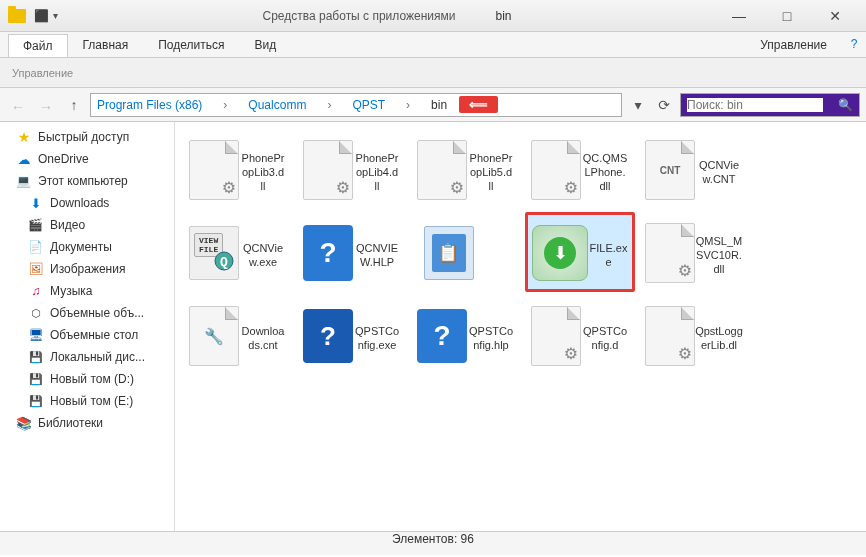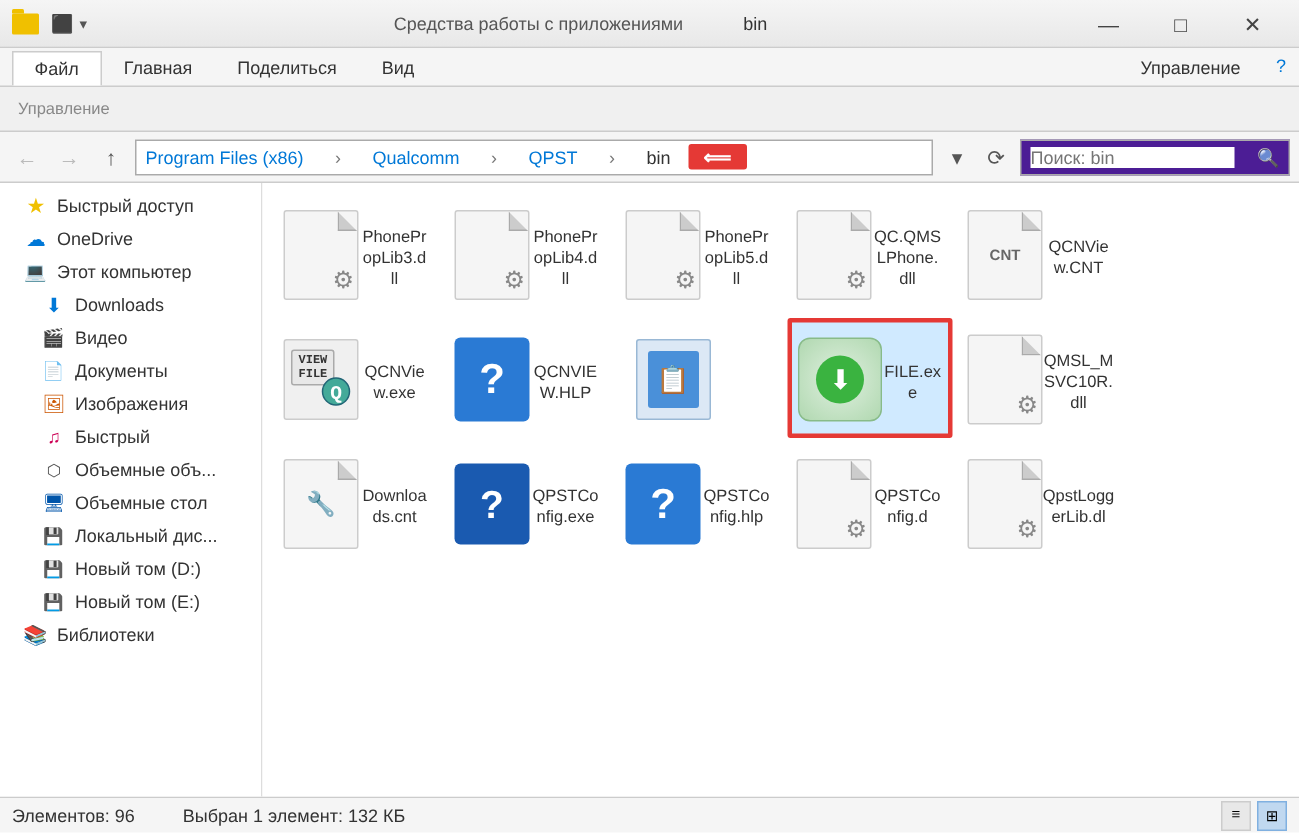--- a/index.html
+++ b/index.html
@@ -224,20 +224,21 @@
     .status-bar {
       height: 24px;
       background: #f5f5f5;
       border-top: 1px solid #ccc;
       display: flex;
       align-items: center;
       padding: 0 8px;
       font-size: 12px;
       color: #333;
       gap: 32px;
+      flex-direction: column;
     }
     .status-bar-right {
       margin-left: auto;
       display: flex; gap: 4px;
     }
     .view-btn {
       width: 20px; height: 20px;
       border: 1px solid #ccc;
       background: #e8e8e8;
       cursor: pointer;
@@ -396,21 +397,21 @@
     <div class="sidebar-item" style="padding-left:28px;">
       <div class="sidebar-icon icon-docs">📄</div>
       <span>Документы</span>
     </div>
     <div class="sidebar-item" style="padding-left:28px;">
       <div class="sidebar-icon icon-images">🖼</div>
       <span>Изображения</span>
     </div>
     <div class="sidebar-item" style="padding-left:28px;">
       <div class="sidebar-icon icon-music">♫</div>
-      <span>Быстрый</span>
+      <span>Музыка</span>
     </div>
     <div class="sidebar-item" style="padding-left:28px;">
       <div class="sidebar-icon icon-objects">⬡</div>
       <span>Объемные объ...</span>
     </div>
     <div class="sidebar-item" style="padding-left:28px;">
       <div class="sidebar-icon icon-desktop">🖥</div>
       <span>Объемные стол</span>
     </div>
     <div class="sidebar-item" style="padding-left:28px;">

